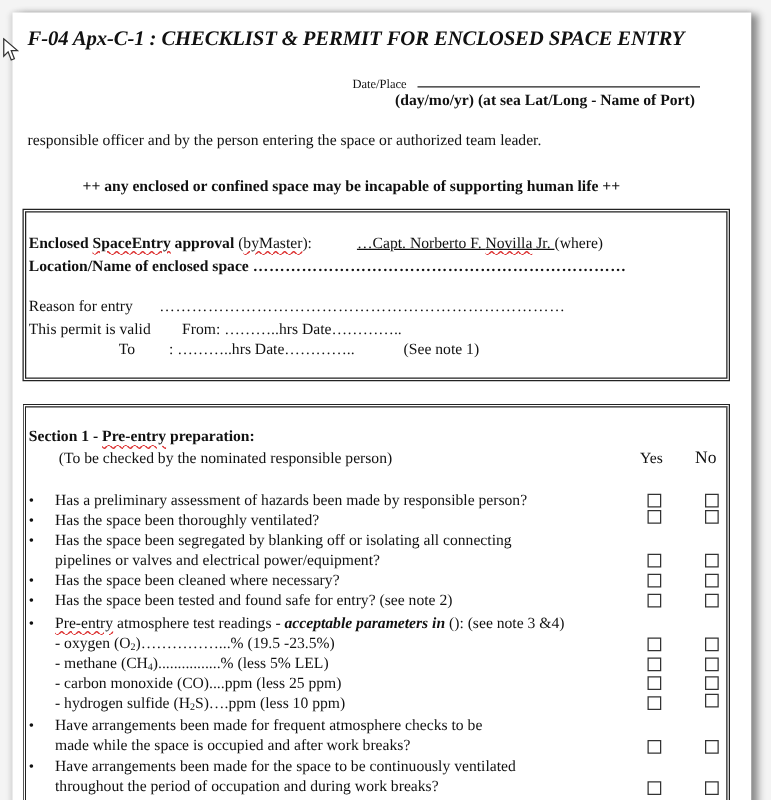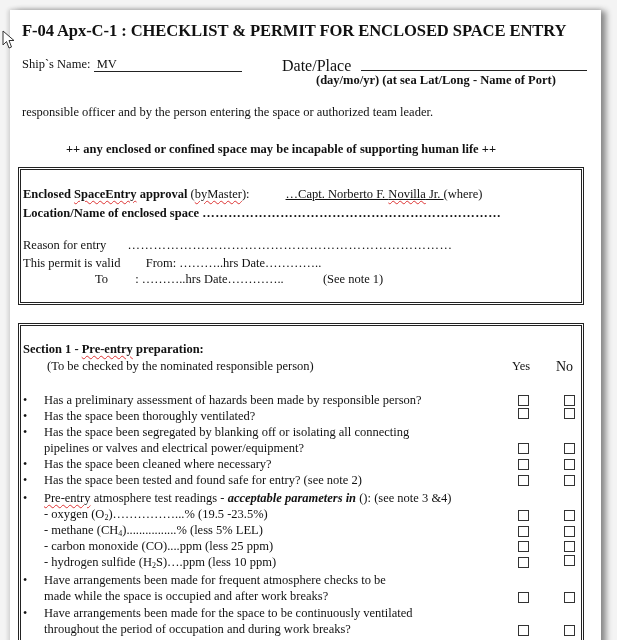--- a/index.html
+++ b/index.html
@@ -9,24 +9,24 @@
     font-family: "Liberation Serif", "DejaVu Serif", serif;
     color: #111;
   }
   .page {
     position: absolute; left: 10px; top: 10px; width: 591px; height: 640px;
     background: #fff;
     box-shadow: 6px 0 6px -1px #8a8a8a, 0 -1px 4px #cfcfcf, -2px 0 4px #d8d8d8;
   }
   .cursor { position: absolute; left: 2px; top: 30px; width: 14px; height: 20px; z-index: 5; }
   .abs { position: absolute; white-space: nowrap; }
-  .title { left: 12px; top: 11px; font-size: 16.6px; font-weight: bold; letter-spacing: -0.1px; }
+  .title { left: 12px; top: 11px; font-size: 16.6px; font-weight: bold; letter-spacing: -0.1px; font-style: italic; }
   .shipname { left: 12px; top: 47px; font-size: 12.5px; }
   .shipname .val { display: inline-block; width: 148px; border-bottom: 1px solid #222; line-height: 13px; }
-  .dateplace { left: 272px; top: 47px; font-size: 16px; }
+  .dateplace { left: 272px; top: 47px; font-size: 10px; }
   .dateplace .line { display: inline-block; width: 226px; border-bottom: 1px solid #222; margin-left: 6px; height: 12px; vertical-align: baseline; }
   .datehint { left: 306px; top: 63px; font-size: 12.5px; font-weight: bold; }
   .intro { left: 12px; top: 94px; font-size: 12.5px; line-height: 16px; }
   .warning { left: 56px; top: 132px; font-size: 12.5px; font-weight: bold; }
 
   .box {
     position: absolute; left: 8px; width: 566px;
     border: 3px double #222; box-sizing: border-box;
   }
   .box1 { top: 157px; height: 138px; }
@@ -58,24 +58,20 @@
 <body>
 
 <svg class="cursor" viewBox="0 0 14 20">
   <path d="M1 1 L1 15 L4.5 11.5 L7 18 L9.5 17 L7 10.5 L12 10.5 Z" fill="#fff" stroke="#333" stroke-width="1"></path>
 </svg>
 
 <div class="page">
 
   <div class="abs title">F-04 Apx-C-1 : CHECKLIST &amp; PERMIT FOR ENCLOSED SPACE ENTRY</div>
 
-  <div class="abs shipname">
-    <span>Ship`s Name:</span>
-    <span class="val">&nbsp;<span>MV</span></span>
-  </div>
 
   <div class="abs dateplace">
     <span>Date/Place</span>
     <span class="line"></span>
   </div>
   <div class="abs datehint">(day/mo/yr) (at sea Lat/Long - Name of Port)</div>
 
   <div class="abs intro">
     <div>responsible officer and by the person entering the space or authorized team leader.</div>
   </div>

